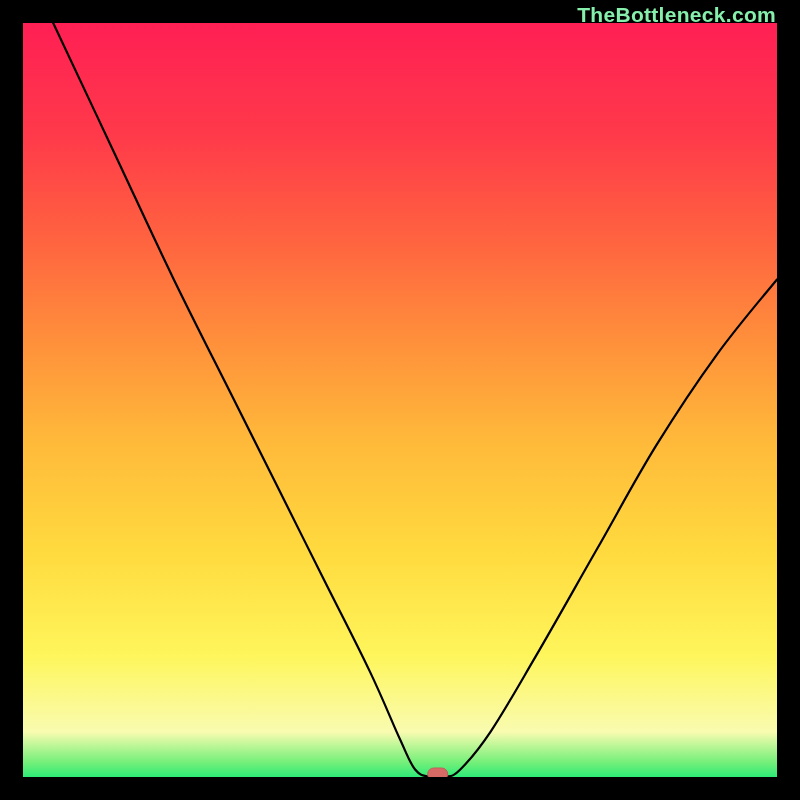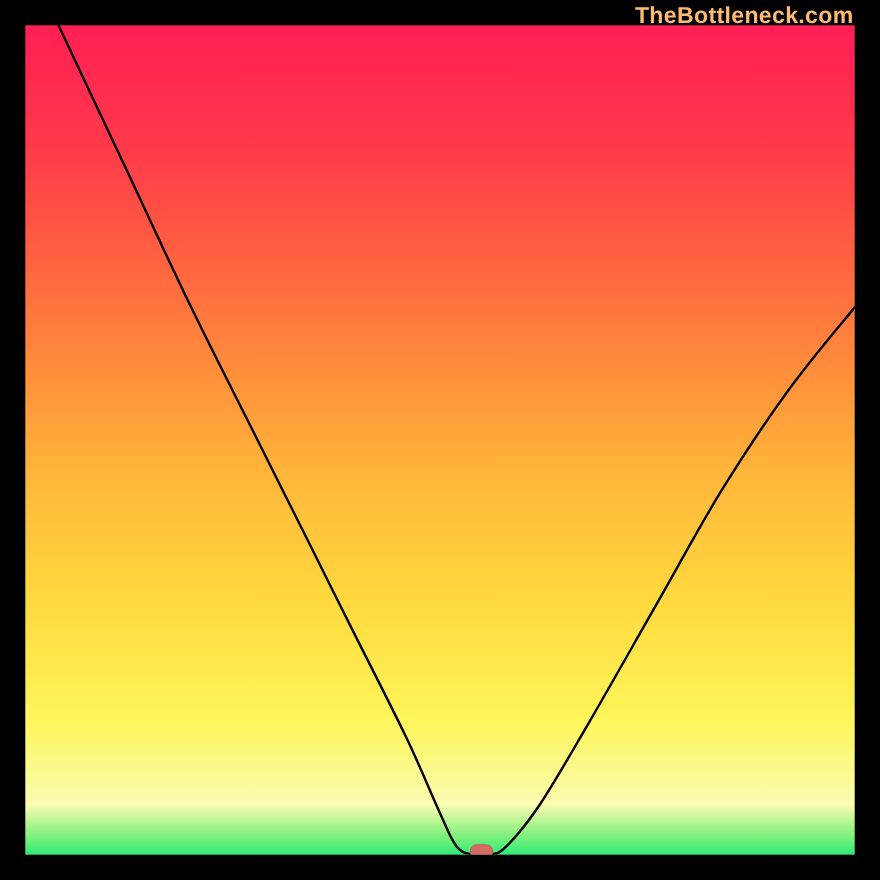--- a/index.html
+++ b/index.html
@@ -35,21 +35,21 @@
       #ff3a4a 85%,
       #ff1f54 100%
     );
   }
   .watermark {
     position: absolute;
     top: 3px;
     right: 24px;
     font-size: 21px;
     font-weight: 600;
-    color: #fdba74;
+    color: #86efac;
     letter-spacing: 0.3px;
     user-select: none;
   }
   svg {
     position: absolute;
     left: 0;
     top: 0;
   }
   .min-pill {
     fill: #d86a66;

